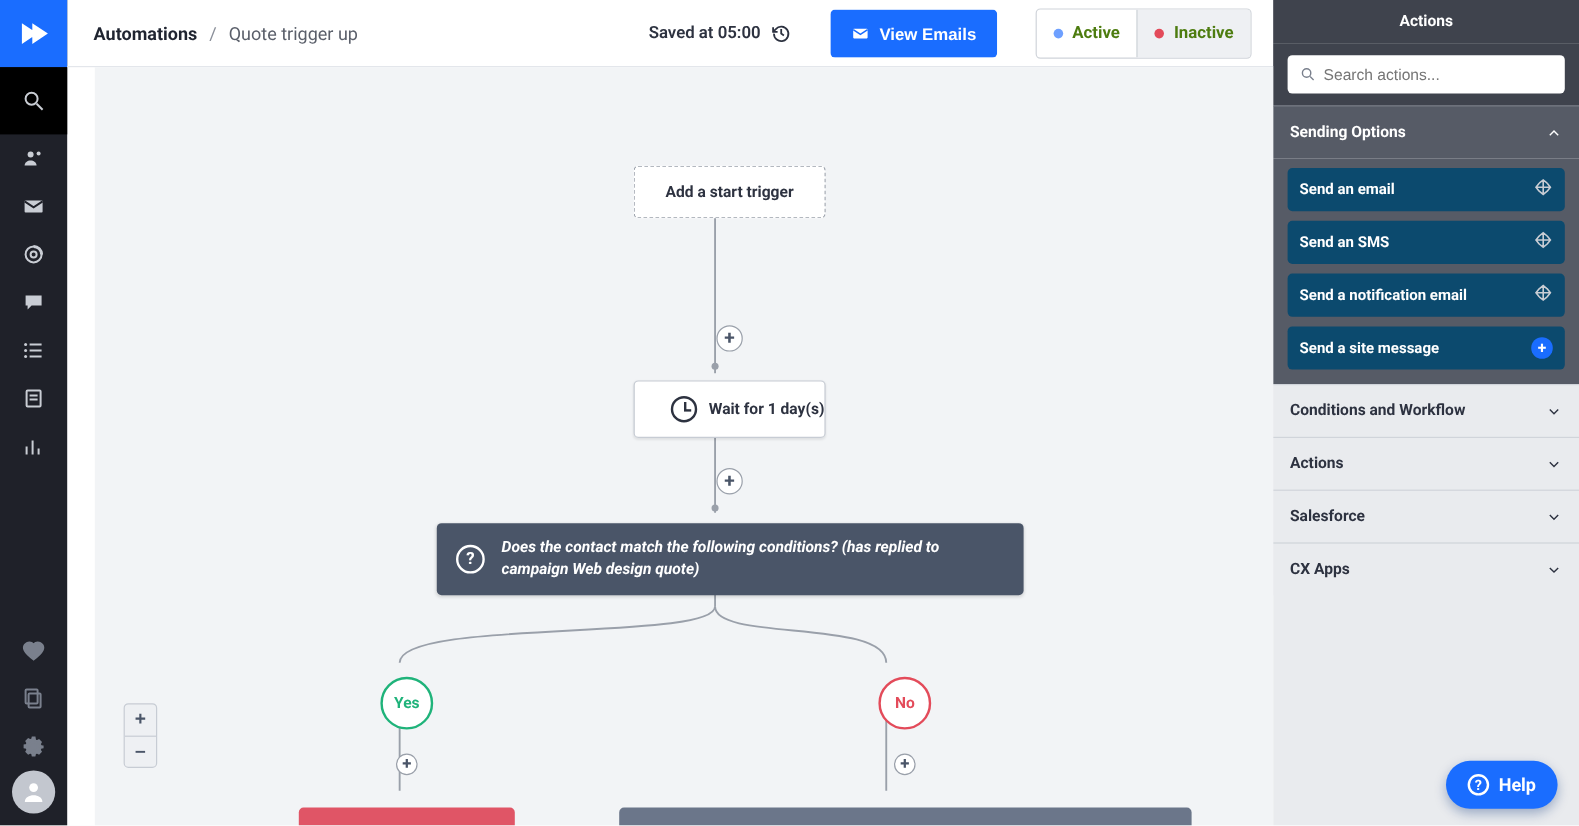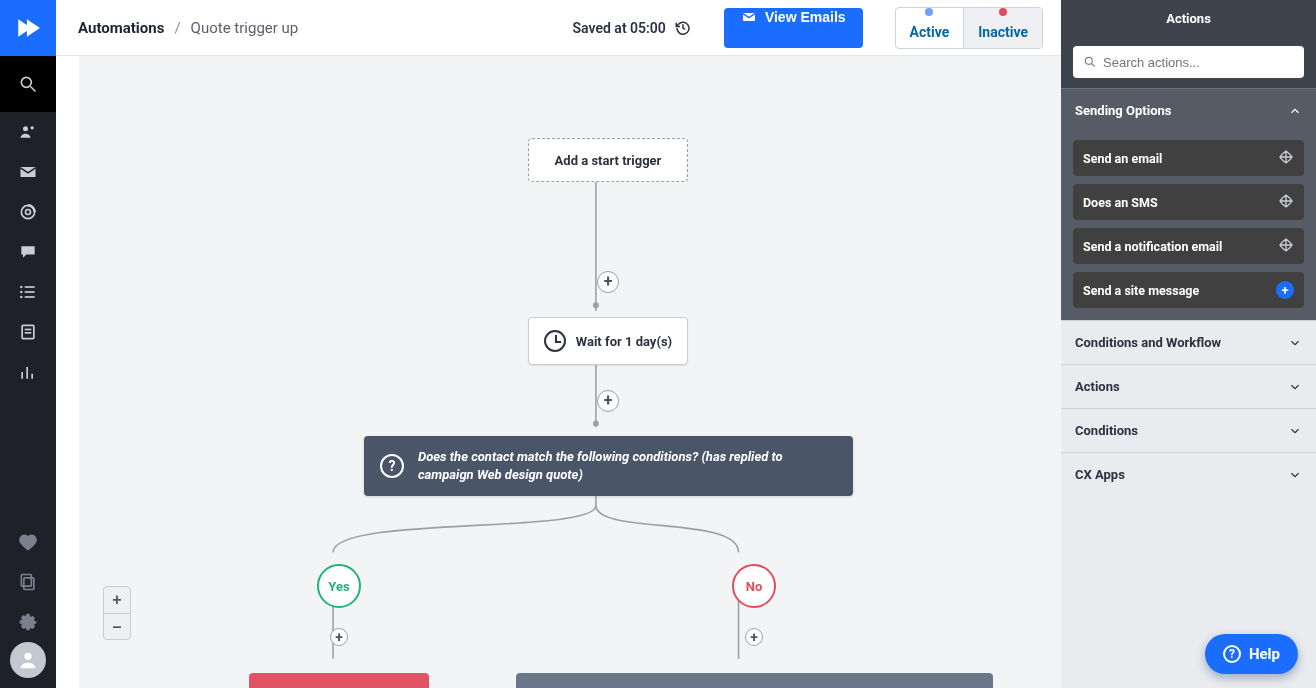--- a/index.html
+++ b/index.html
@@ -24,39 +24,39 @@
   .main { flex:1; display:flex; flex-direction:column; height:100%; position:relative; }
 
   
   .topbar { height:56px; border-bottom:1px solid #e3e6eb; display:flex; align-items:center; padding:0 18px 0 22px; gap:32px; }
   .crumbs { display:flex; align-items:center; gap:10px; font-size:15px; color:#1f2430; }
   .crumb-root { font-weight:700; color:#1f2430; }
   .crumb-sep { color:#8a8f99; }
   .crumb-leaf { color:#5a5f6a; }
   .topbar-spacer { flex:1; }
   .saved { font-size:14px; color:#2d3240; font-weight:600; display:flex; align-items:center; gap:8px; }
-  .btn { height:40px; border-radius:4px; padding:0 16px; font-size:14px; font-weight:700; display:inline-flex; align-items:flex-start; gap:8px; border:1px solid transparent; cursor:pointer; }
+  .btn { height:40px; border-radius:4px; padding:0 16px; font-size:14px; font-weight:700; display:inline-flex; align-items:center; gap:8px; border:1px solid transparent; cursor:pointer; }
   .btn-primary { background:#1a6dff; color:#fff; }
   .btn-outline { background:#fff; color:#2d3240; border-color:#d0d4da; }
   .seg { display:flex; border:1px solid #d0d4da; border-radius:4px; overflow:hidden; }
-  .seg .opt { height:40px; display:flex; align-items:center; gap:8px; padding:0 14px; font-size:14px; font-weight:700; color:#0369a1; cursor:pointer;flex-direction:column; }
+  .seg .opt { height:40px; display:flex; align-items:center; gap:8px; padding:0 14px; font-size:14px; font-weight:700; color:#4d7c0f; cursor:pointer; }
   .seg .opt + .opt { border-left:1px solid #d0d4da; }
   .seg .opt.active-bg { background:#eef0f3; }
   .dot { width:8px; height:8px; border-radius:50%; }
   .dot-blue { background:#6ea0ff; }
   .dot-red { background:#e34b5a; }
 
   
   .canvas-wrap { flex:1; position:relative; background:#f2f4f6; overflow:hidden;margin-left:23px; }
 
   
   .start-trigger { position:absolute; left:449px; top:82px; width:160px; height:44px; background:#fff; border:1.5px dashed #9aa0aa; border-radius:4px; display:flex; align-items:center; justify-content:center; font-size:13px; font-weight:700; color:#2d3240; cursor:pointer; }
 
   
-  .wait-node { position:absolute; left:449px; top:261px; width:160px; height:48px; background:#fff; border:1px solid #c7ccd4; border-radius:4px; display:flex; align-items:center; justify-content:center; gap:10px; font-size:13px; font-weight:700; color:#2d3240; box-shadow:0 1px 2px rgba(0,0,0,.08); cursor:pointer; }
+  .wait-node { position:absolute; left:449px; top:261px; width:160px; height:48px; background:#fff; border:1px solid #c7ccd4; border-radius:4px; display:flex; align-items:center; justify-content:flex-end; gap:10px; font-size:13px; font-weight:700; color:#2d3240; box-shadow:0 1px 2px rgba(0,0,0,.08); cursor:pointer; }
   .clock-icon { width:22px; height:22px; border-radius:50%; border:2px solid #2d3240; position:relative; }
   .clock-icon::before { content:""; position:absolute; left:9px; top:3px; width:2px; height:7px; background:#2d3240; }
   .clock-icon::after { content:""; position:absolute; left:9px; top:9px; width:6px; height:2px; background:#2d3240; }
 
   
   .cond-node { position:absolute; left:285px; top:380px; width:489px; height:60px; background:#4a5568; color:#fff; border-radius:4px; display:flex; align-items:center; gap:14px; padding:0 16px; box-shadow:0 1px 3px rgba(0,0,0,.15); cursor:pointer; }
   .cond-q { width:24px; height:24px; border-radius:50%; border:2px solid #fff; display:flex; align-items:center; justify-content:center; font-size:14px; font-weight:700; flex-shrink:0; }
   .cond-text { font-size:13px; font-weight:700; line-height:1.35;font-style:italic; }
 
   
@@ -84,21 +84,21 @@
 
   
   .panel { width:255px; height:100%; background:#e9ebee; display:flex; flex-direction:column; }
   .panel-head { height:36px; background:#3f434d; color:#fff; font-size:13px; font-weight:700; display:flex; align-items:center; justify-content:center; }
   .panel-search-wrap { padding:10px 12px; background:#3f434d; }
   .panel-search { height:32px; background:#fff; border-radius:4px; display:flex; align-items:center; padding:0 10px; gap:6px; }
   .panel-search input { border:none; outline:none; flex:1; font-size:13px; }
   .acc-head { height:44px; background:#565b66; color:#fff; font-size:13px; font-weight:700; display:flex; align-items:center; justify-content:space-between; padding:0 14px; border-top:1px solid #6a6f79; cursor:pointer; }
   .acc-head.collapsed { background:#e9ebee; color:#2d3240; border-top:1px solid #d0d4da; }
   .acc-items { padding:8px 12px 12px; background:#565b66; display:flex; flex-direction:column; gap:8px; }
-  .action-card { height:36px; background:#404040; color:#fff; border-radius:4px; display:flex; align-items:center; justify-content:space-between; padding:0 10px; font-size:12.5px; font-weight:700; cursor:grab; }
+  .action-card { height:36px; background:#0c4a6e; color:#fff; border-radius:4px; display:flex; align-items:center; justify-content:space-between; padding:0 10px; font-size:12.5px; font-weight:700; cursor:grab; }
   .drag-handle svg { width:16px; height:16px; stroke:#c9cdd4; stroke-width:2; fill:none; }
   .add-pill { width:18px; height:18px; border-radius:50%; background:#1a6dff; color:#fff; display:flex; align-items:center; justify-content:center; font-size:13px; font-weight:700; }
 
   
   .help-pill { position:absolute; right:18px; bottom:14px; height:40px; padding:0 18px; background:#1a6dff; color:#fff; border-radius:20px; display:flex; align-items:center; gap:8px; font-size:15px; font-weight:700; cursor:pointer; box-shadow:0 4px 10px rgba(10,50,120,.35); }
   .help-pill .q { width:18px; height:18px; border:2px solid #fff; border-radius:50%; display:flex; align-items:center; justify-content:center; font-size:12px; }
 </style>
 </head>
 <body>
 
@@ -308,21 +308,21 @@
       </svg>
   </div>
   <div class="acc-items">
     <div class="action-card">
       <span>Send an email</span>
       <span class="drag-handle"><svg viewBox="0 0 24 24">
             <path d="M12 3v18M3 12h18M7 7l5-4 5 4M7 17l5 4 5-4M7 7l-4 5 4 5M17 7l4 5-4 5"></path>
           </svg></span>
     </div>
     <div class="action-card">
-      <span>Does an SMS</span>
+      <span>Send an SMS</span>
       <span class="drag-handle"><svg viewBox="0 0 24 24">
             <path d="M12 3v18M3 12h18M7 7l5-4 5 4M7 17l5 4 5-4M7 7l-4 5 4 5M17 7l4 5-4 5"></path>
           </svg></span>
     </div>
     <div class="action-card">
       <span>Send a notification email</span>
       <span class="drag-handle"><svg viewBox="0 0 24 24">
             <path d="M12 3v18M3 12h18M7 7l5-4 5 4M7 17l5 4 5-4M7 7l-4 5 4 5M17 7l4 5-4 5"></path>
           </svg></span>
     </div>
@@ -338,21 +338,21 @@
         <path d="M6 9l6 6 6-6" stroke="#2d3240" stroke-width="2" fill="none"></path>
       </svg>
   </div>
   <div class="acc-head collapsed">
     <span>Actions</span>
     <svg viewBox="0 0 24 24" width="14" height="14">
         <path d="M6 9l6 6 6-6" stroke="#2d3240" stroke-width="2" fill="none"></path>
       </svg>
   </div>
   <div class="acc-head collapsed">
-    <span>Conditions</span>
+    <span>Salesforce</span>
     <svg viewBox="0 0 24 24" width="14" height="14">
         <path d="M6 9l6 6 6-6" stroke="#2d3240" stroke-width="2" fill="none"></path>
       </svg>
   </div>
   <div class="acc-head collapsed">
     <span>CX Apps</span>
     <svg viewBox="0 0 24 24" width="14" height="14">
         <path d="M6 9l6 6 6-6" stroke="#2d3240" stroke-width="2" fill="none"></path>
       </svg>
   </div>

